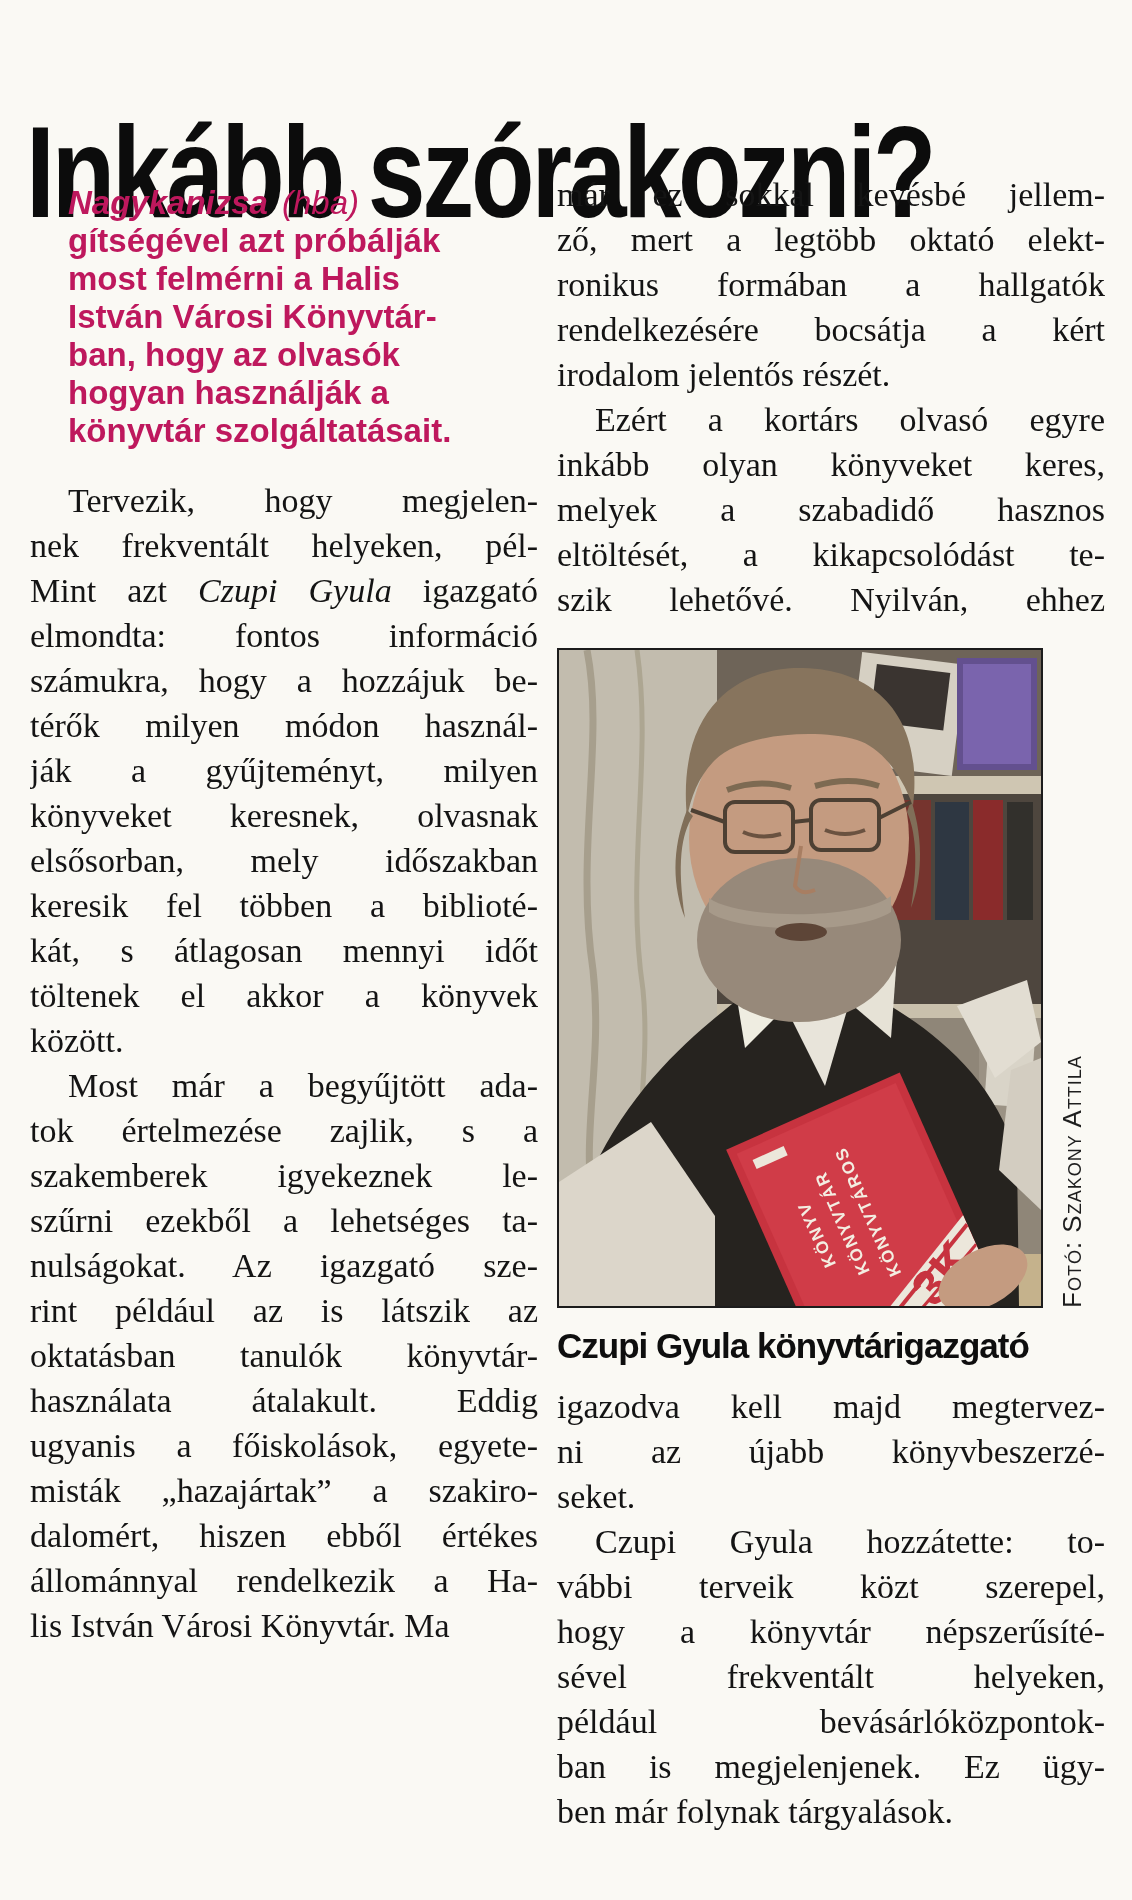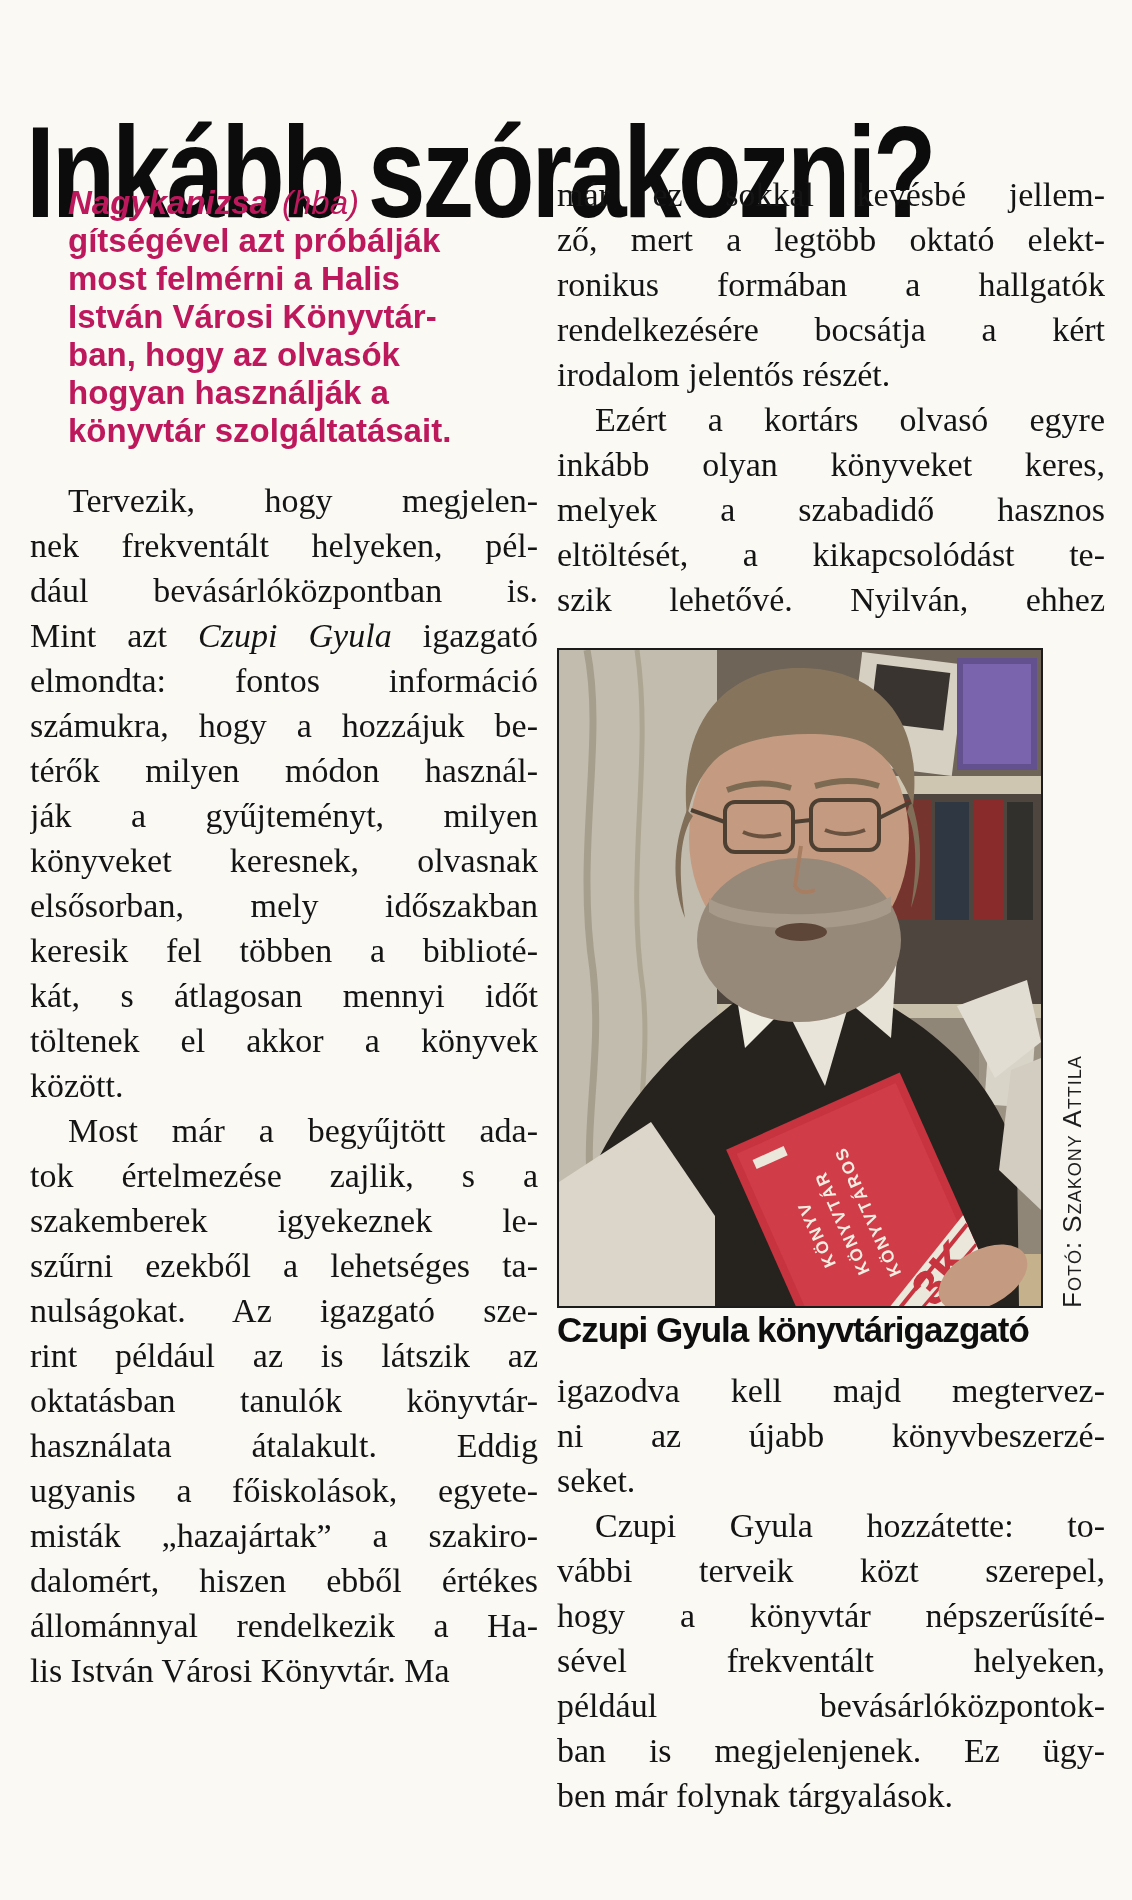--- a/index.html
+++ b/index.html
@@ -43,21 +43,21 @@
     position:absolute;left:0;top:0;width:482px;height:656px;
     border:2px solid #1c1c1c;background:#8f8678;
   }
   .photo-credit{
     position:absolute;left:500px;top:0;height:660px;
     writing-mode:vertical-rl;transform:rotate(180deg);
     font-family:"Liberation Sans",sans-serif;font-variant:small-caps;
     font-size:26px;letter-spacing:1px;color:#1e1e1e;text-align:left;
   }
   .photo-caption{
-    font-family:"Liberation Sans",sans-serif;font-weight:bold;
+    margin-top:16px;font-family:"Liberation Sans",sans-serif;font-weight:bold;
     font-size:35px;letter-spacing:-1px;color:#0e0e0e;
   }
   svg{display:block;}
 </style>
 </head>
 <body>
 
 <div class="page">
 
   <h1 class="headline">Inkább szórakozni?</h1>
@@ -72,21 +72,20 @@
           <div class="tline">most felmérni a Halis</div>
           <div class="tline">István Városi Könyvtár-</div>
           <div class="tline">ban, hogy az olvasók</div>
           <div class="tline">hogyan használják a</div>
           <div class="tline">könyvtár szolgáltatásait.</div>
         </div>
     </div>
     <div class="body-lines">
         <div class="tline ind">Tervezik, hogy megjelen-</div>
         <div class="tline">nek frekventált helyeken, pél-</div>
-        <div class="tline">dául bevásárlóközpontban is.</div>
         <div class="tline"><span>Mint azt </span><span class="it">Czupi Gyula</span><span> igazgató</span></div>
         <div class="tline">elmondta: fontos információ</div>
         <div class="tline">számukra, hogy a hozzájuk be-</div>
         <div class="tline">térők milyen módon használ-</div>
         <div class="tline">ják a gyűjteményt, milyen</div>
         <div class="tline">könyveket keresnek, olvasnak</div>
         <div class="tline">elsősorban, mely időszakban</div>
         <div class="tline">keresik fel többen a biblioté-</div>
         <div class="tline">kát, s átlagosan mennyi időt</div>
         <div class="tline">töltenek el akkor a könyvek</div>

